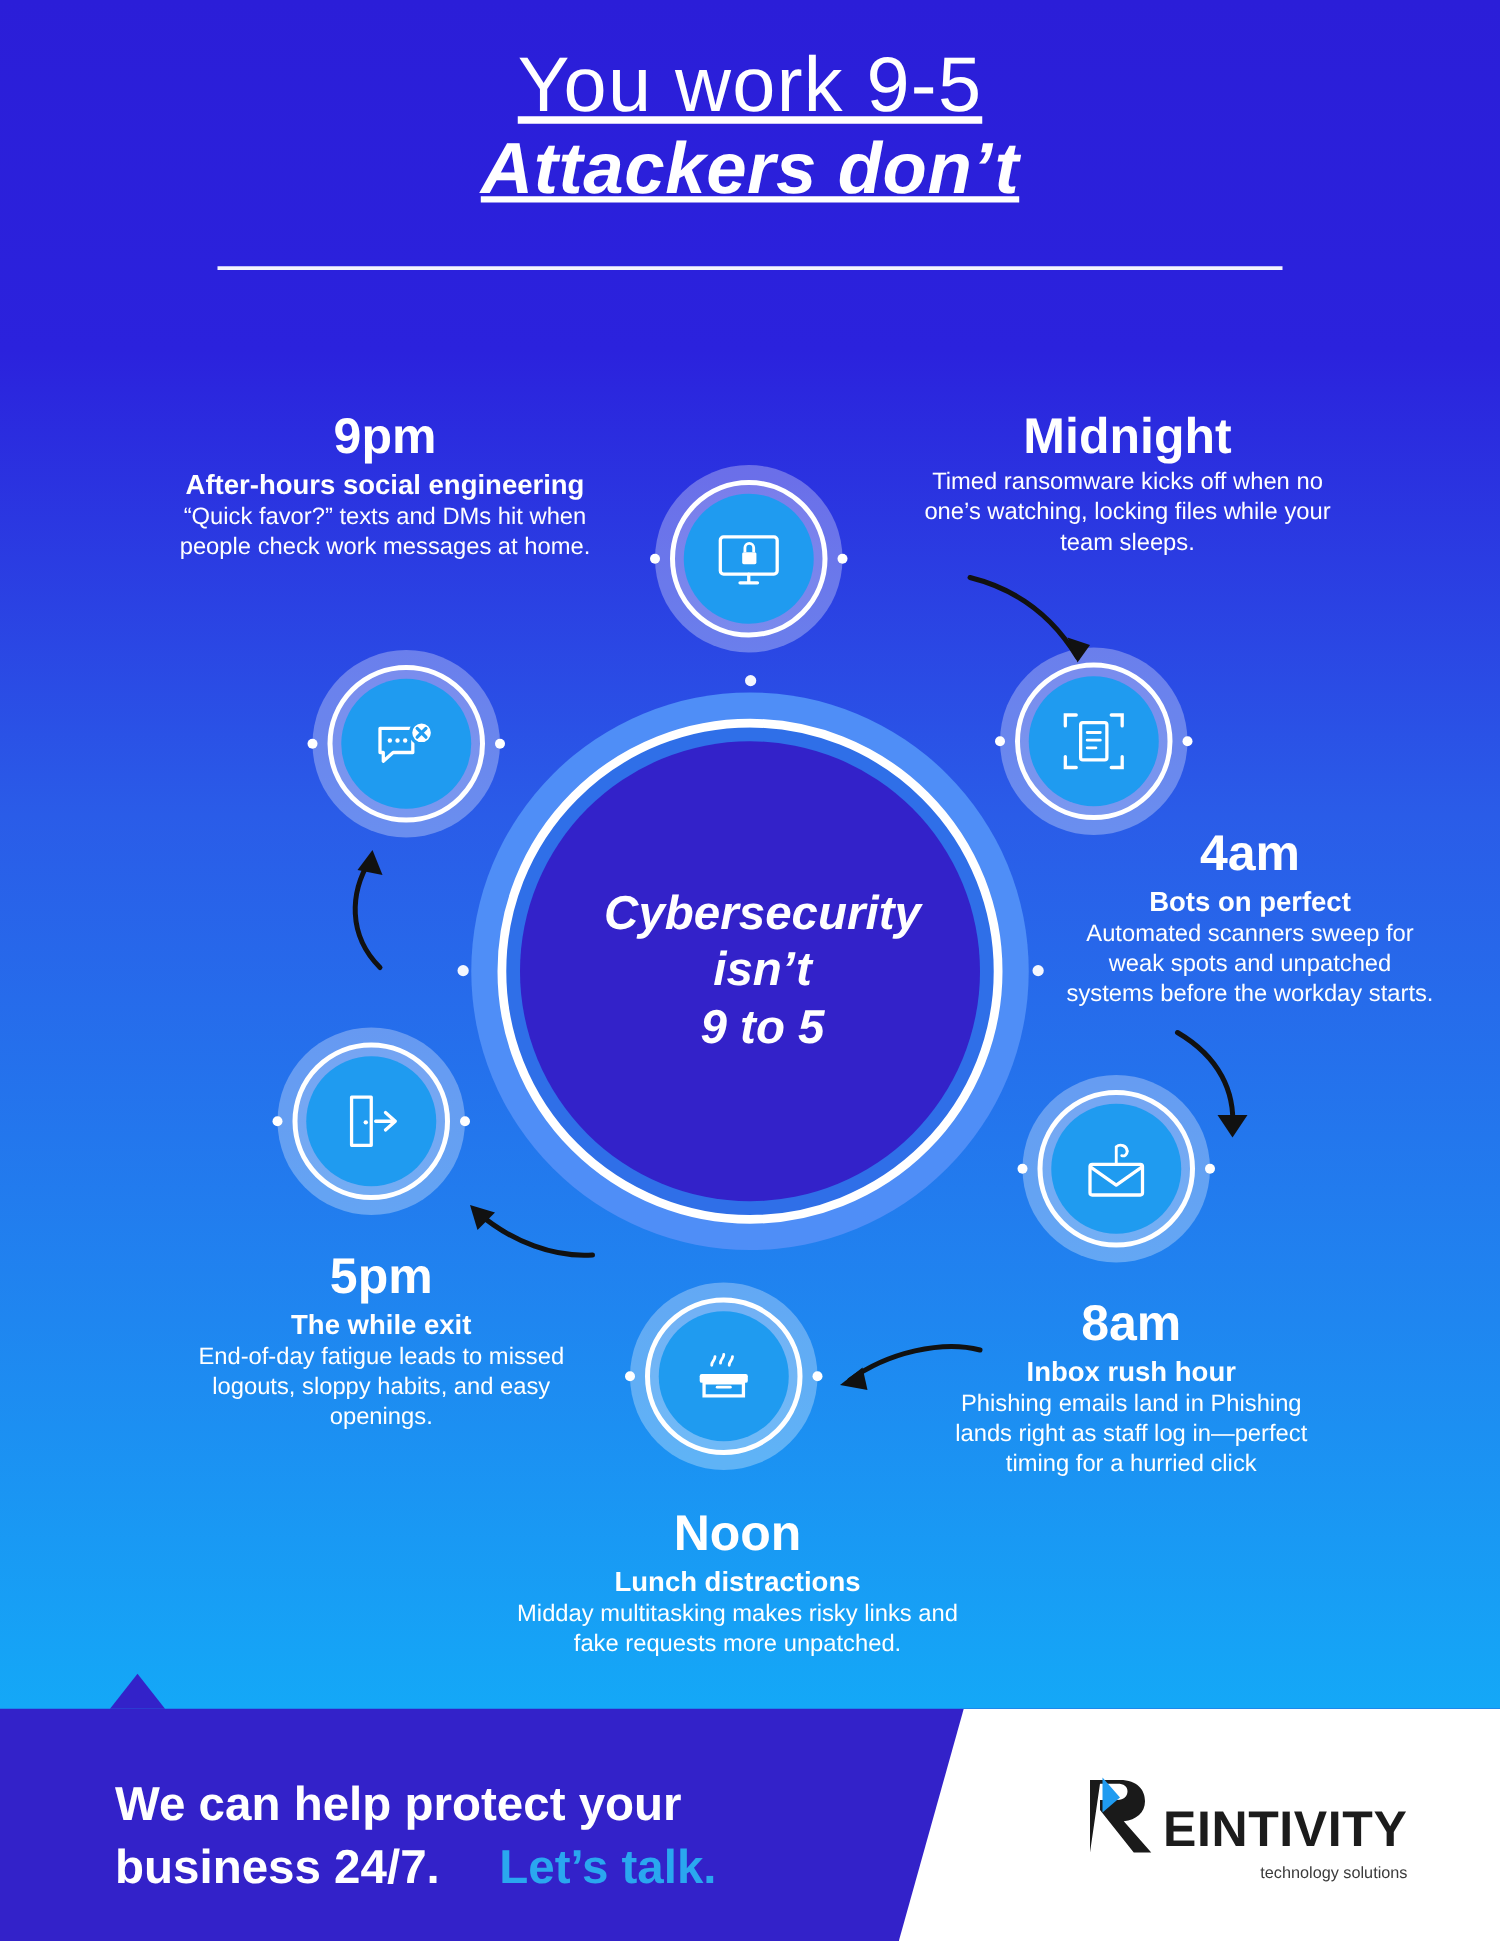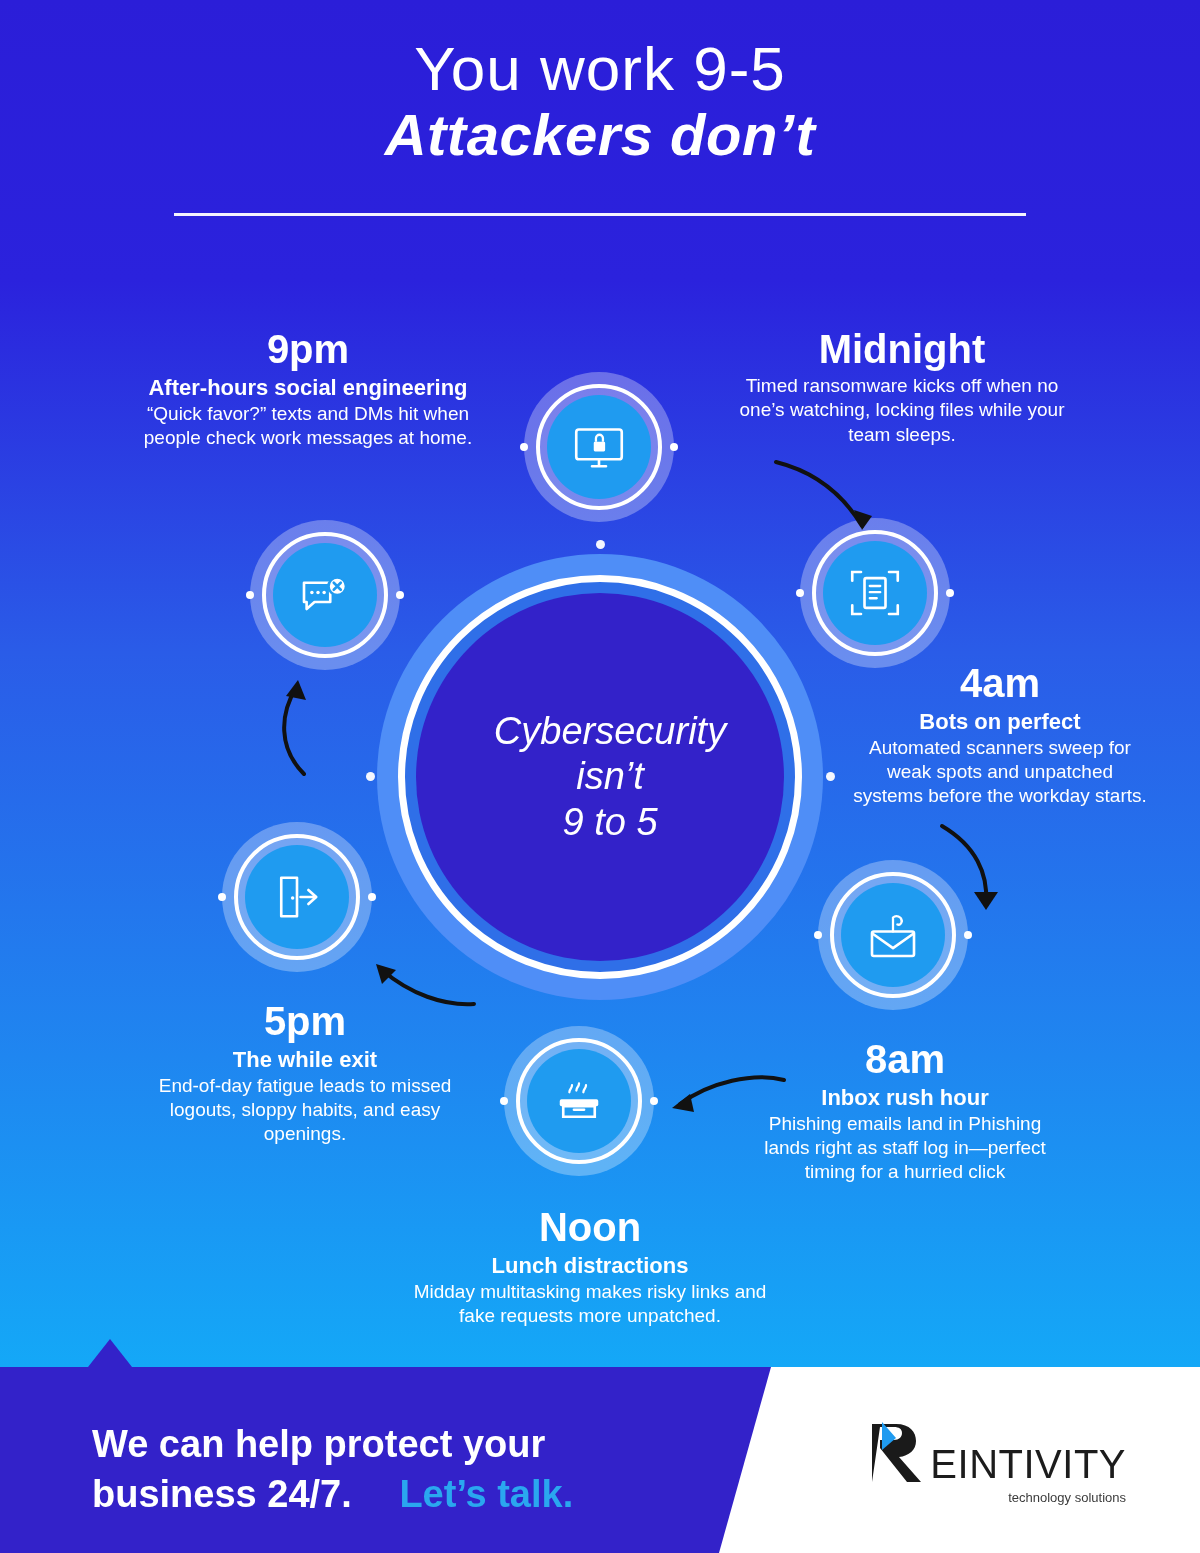--- a/index.html
+++ b/index.html
@@ -10,21 +10,21 @@
   }
   #poster {
     position: relative;
     width: 1200px; height: 1553px;
     background: linear-gradient(180deg, #2b1ed8 0%, #2b22dd 18%, #2a5ce8 42%, #1f86f0 68%, #14a8f7 88%, #0fb6f9 100%);
     color: #fff;
     overflow: hidden;
   }
 
   
-  #header { position: absolute; top: 36px; left: 0; width: 100%; text-align: center; }
+  #header { position: absolute; top: 36px; left: 0; width: 100%; text-align: center; text-decoration: underline; }
   #title-line1 {
     font-size: 62px; font-weight: 400; letter-spacing: 1px; line-height: 1.05;
     color: #ffffff;
   }
   #title-line2 {
     font-size: 58px; font-weight: 800; font-style: italic; line-height: 1.1;
     margin-top: 2px; letter-spacing: 0.5px;
   }
   #header-rule {
     width: 852px; height: 3px; background: #ffffff;
@@ -44,21 +44,21 @@
     display: flex; align-items: center; justify-content: center;
     background: radial-gradient(circle at 50% 50%, #2f6fe8 0 72%, #4f8ef7 72% 100%);
   }
   #hub-core {
     width: 368px; height: 368px; border-radius: 50%;
     background: #3322c9;
     display: flex; align-items: center; justify-content: center;
     text-align: center;
   }
   #hub-text {
-    font-size: 38px; font-weight: 400; font-style: italic; line-height: 1.2;
+    font-size: 38px; font-weight: 700; font-style: italic; line-height: 1.2;
     white-space: pre-line;
     margin-left: 20px;
   }
   .hub-dot {
     position: absolute; width: 9px; height: 9px; border-radius: 50%;
     background: #ffffff; opacity: .95;
   }
 
   
   .node {
@@ -114,21 +114,21 @@
     position: absolute; left: 92px; bottom: 34px; width: 600px;
     font-size: 38px; font-weight: 700; line-height: 1.32;
   }
   #footer-cta { color: #2aa7ef; margin-left: 37px; }
   #logo {
     position: absolute; right: 74px; bottom: 48px;
     display: flex; flex-direction: column; align-items: flex-start;
   }
   #logo-row { display: flex; align-items: flex-end; }
   #logo-mark { width: 62px; height: 64px; margin-right: 2px; }
-  #logo-word { font-size: 40px; font-weight: 400; color: #1c1c1c; letter-spacing: .5px; line-height: 1; }
+  #logo-word { font-size: 40px; font-weight: 700; color: #1c1c1c; letter-spacing: .5px; line-height: 1; }
   #logo-tag { align-self: flex-end; font-size: 13px; color: #3b3b3b; margin-top: 6px; margin-left: auto; }
 </style>
 </head>
 <body>
 
 <div id="poster">
 
   <div id="header">
     <div id="title-line1">You work 9-5</div>
     <div id="title-line2">Attackers don’t</div>

